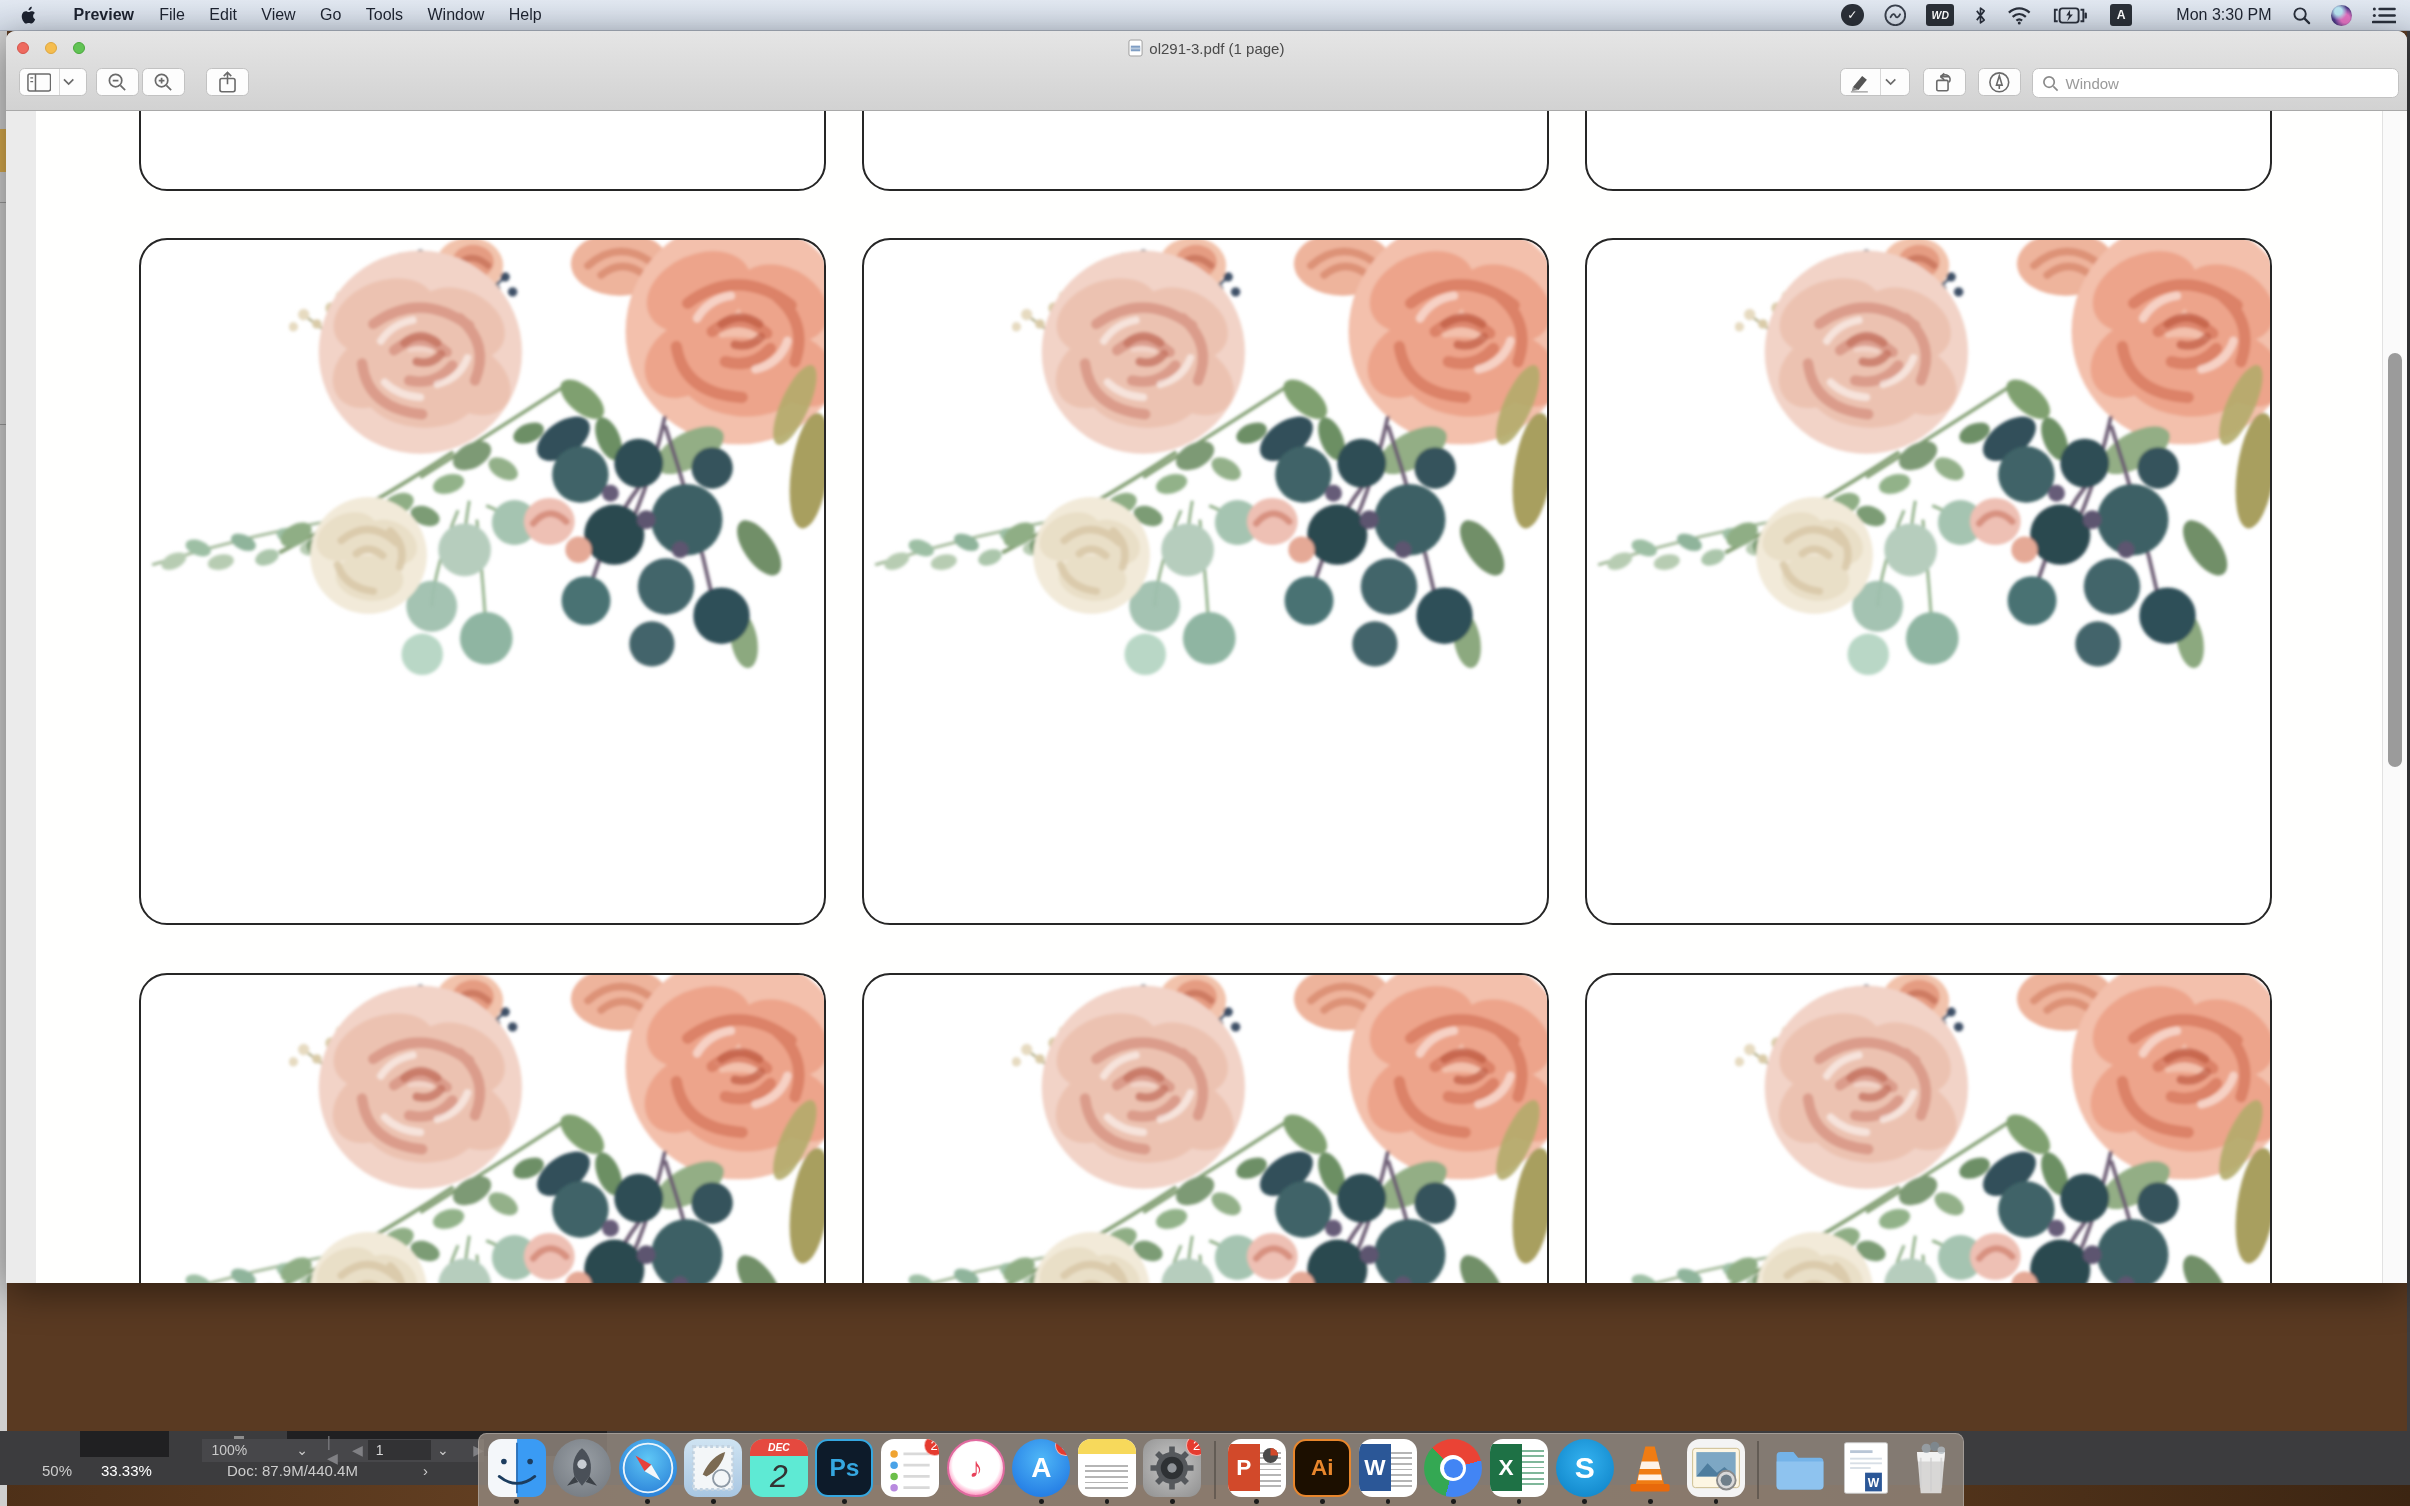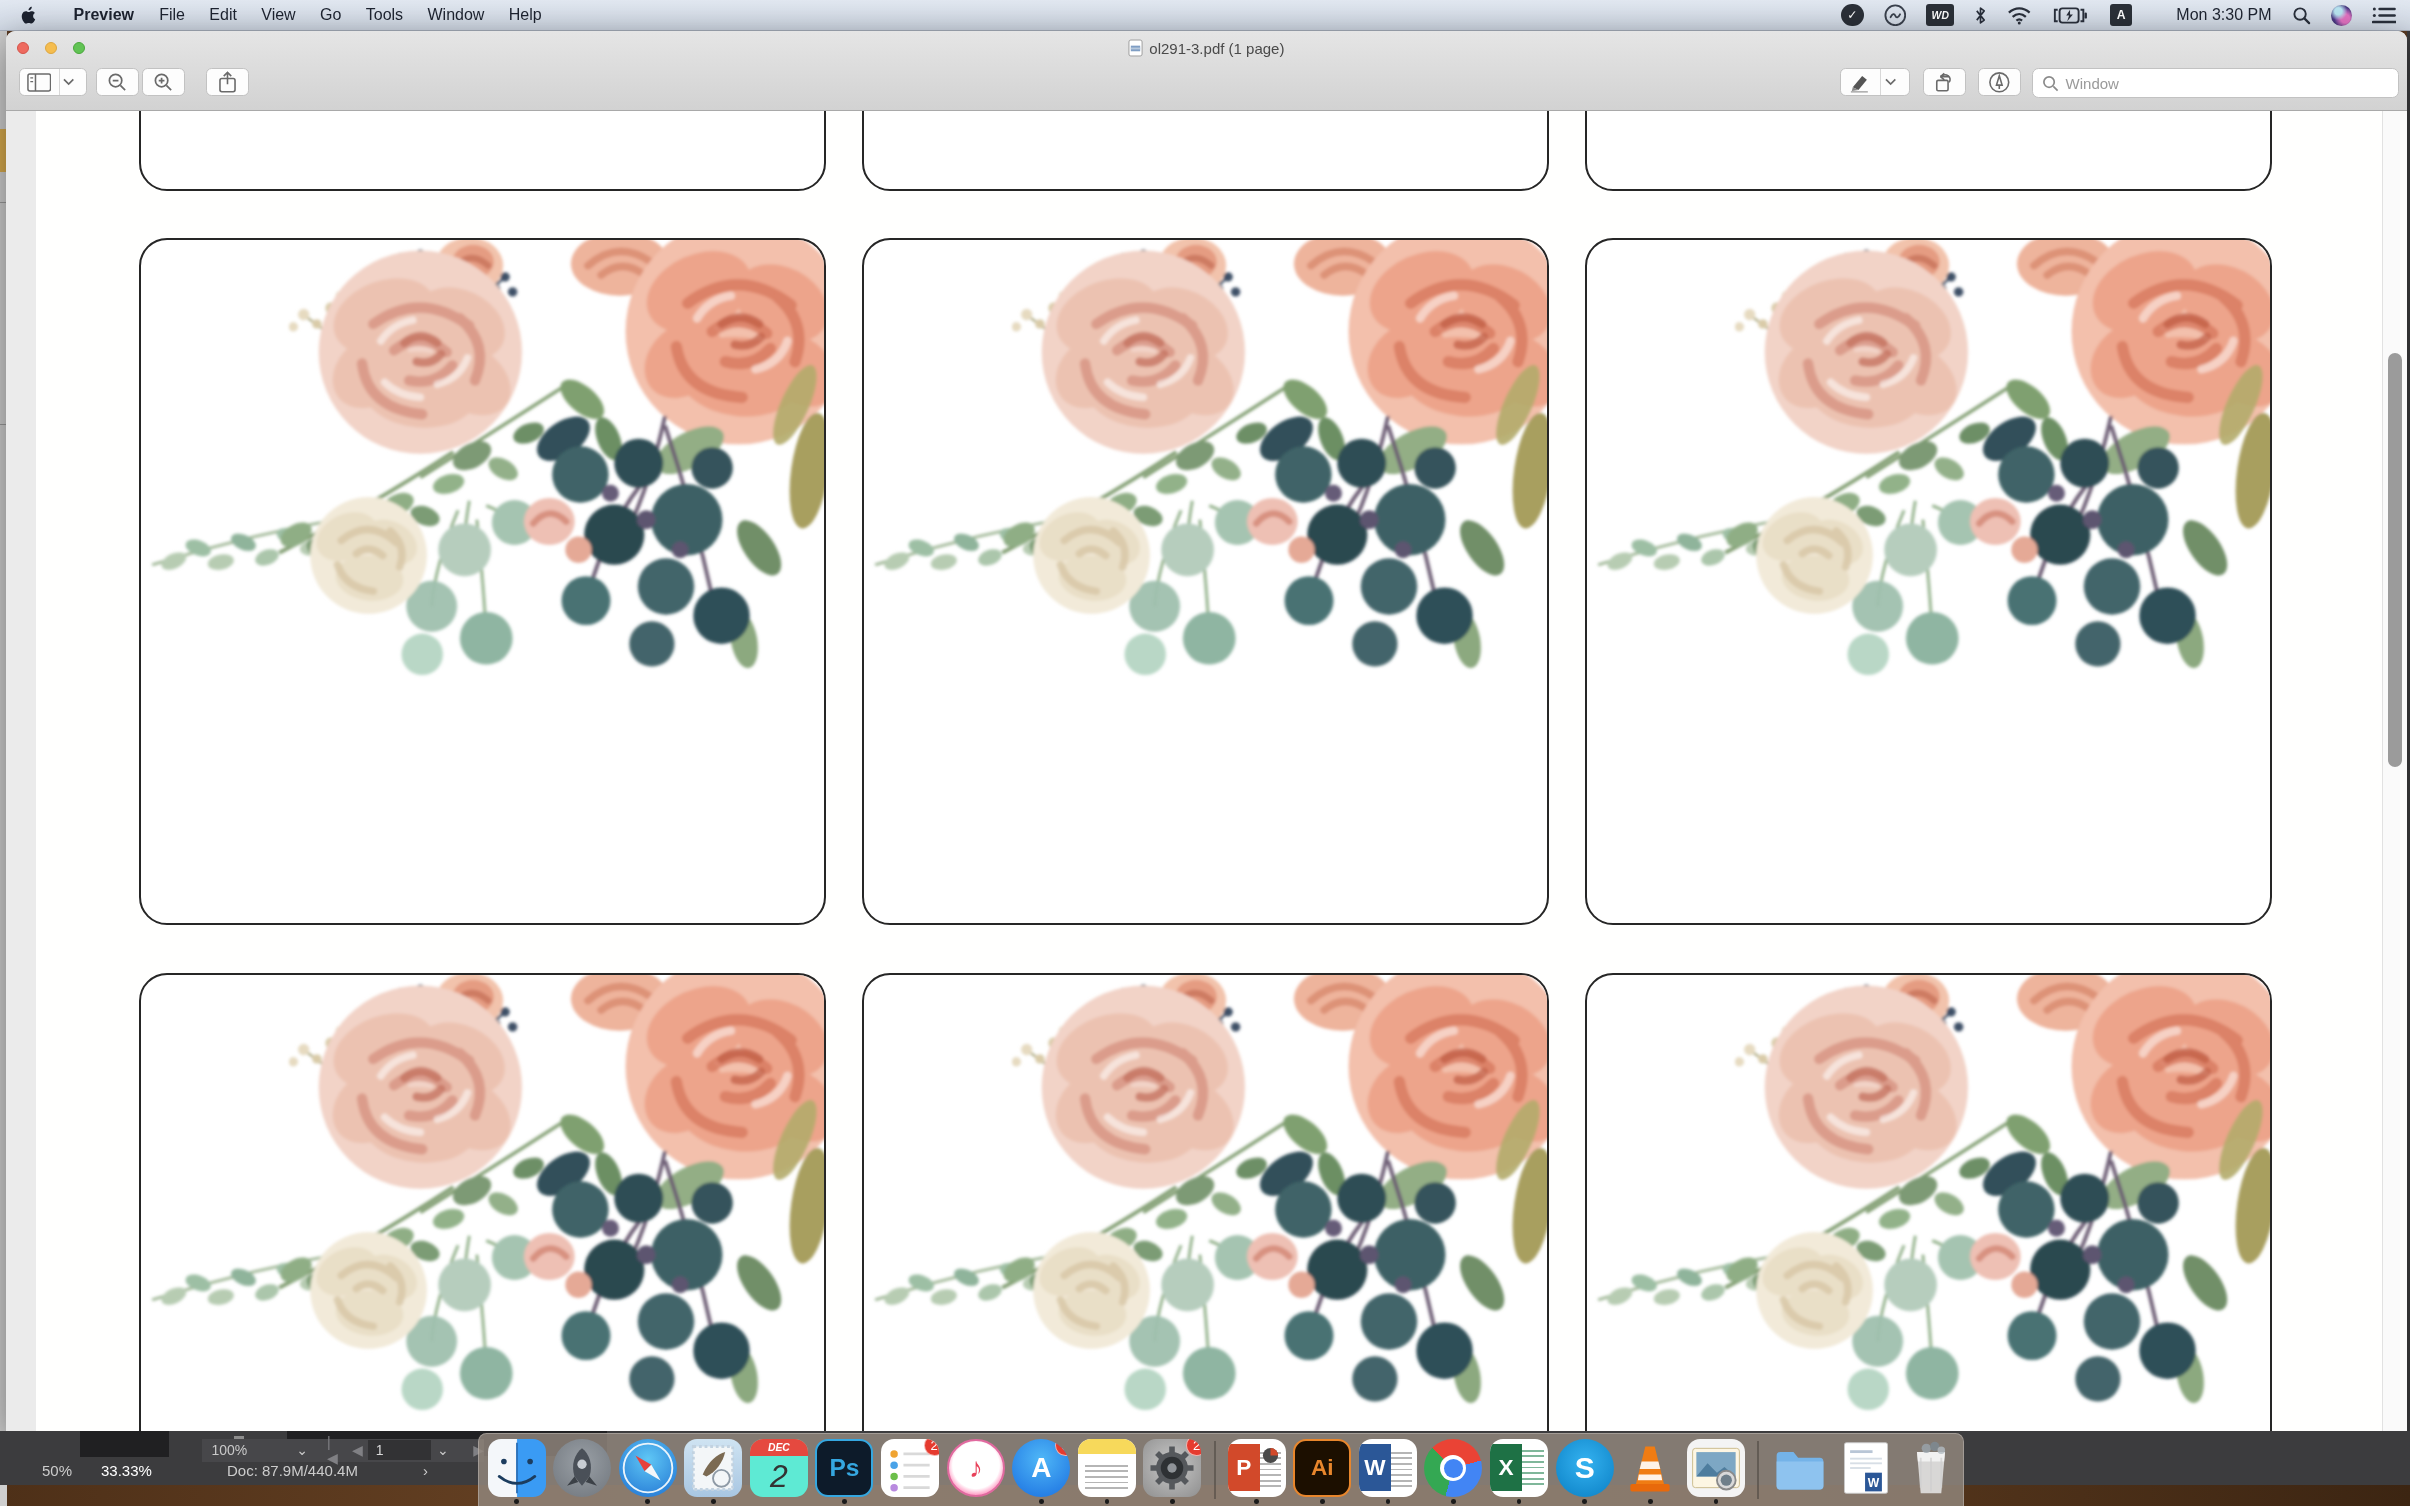--- a/index.html
+++ b/index.html
@@ -25,21 +25,21 @@
   .mb-ico{display:flex;align-items:center;justify-content:center;height:22.6px;}
   .sq-ico{width:22.6px;height:22.6px;border-radius:3px;background:#2b3038;color:#fff;
     display:flex;align-items:center;justify-content:center;font-size:12.2px;font-weight:bold;}
   .mb-time{font-size:16px;color:#1d2330;margin-left:24px;}
   .siri{width:21px;height:21px;border-radius:50%;
     background:radial-gradient(circle at 35% 30%,#b9e6f2 0 18%,rgba(0,0,0,0) 45%),
                radial-gradient(circle at 68% 65%,#e574c3 0 22%,rgba(0,0,0,0) 55%),
                radial-gradient(circle at 50% 50%,#7a5bd6,#2c2250);}
 
   
-  .window{position:absolute;left:5.6px;top:31px;width:2401px;height:1400px;
+  .window{position:absolute;left:5.6px;top:31px;width:2401px;height:1252px;
     border-radius:9.4px 9.4px 0 0;box-shadow:0 9.4px 38px rgba(0,0,0,.45);overflow:hidden;background:#eaeaea;}
   .chrome{position:absolute;left:0;top:0;right:0;height:80px;
     background:linear-gradient(#e5e5e5,#d2d2d2);border-bottom:0.9px solid #a9a9a9;}
   .tl{position:absolute;top:11.3px;width:12.2px;height:12.2px;border-radius:50%;}
   .tl.red{left:11.3px;background:#ee6a5f;border:0.9px solid #d5544a;}
   .tl.yellow{left:39px;background:#f5bd4f;border:0.9px solid #dda63f;}
   .tl.green{left:67px;background:#61c354;border:0.9px solid #4aa73c;}
   .win-title{position:absolute;top:7.5px;left:0;right:0;text-align:center;font-size:15px;color:#4a4a4a;}
   .win-title .doc-ico{display:inline-block;vertical-align:-2.8px;margin-right:6.6px;}
   .tb-btn{position:absolute;top:37px;height:28px;background:#fdfdfd;border:0.9px solid #c2c2c2;

